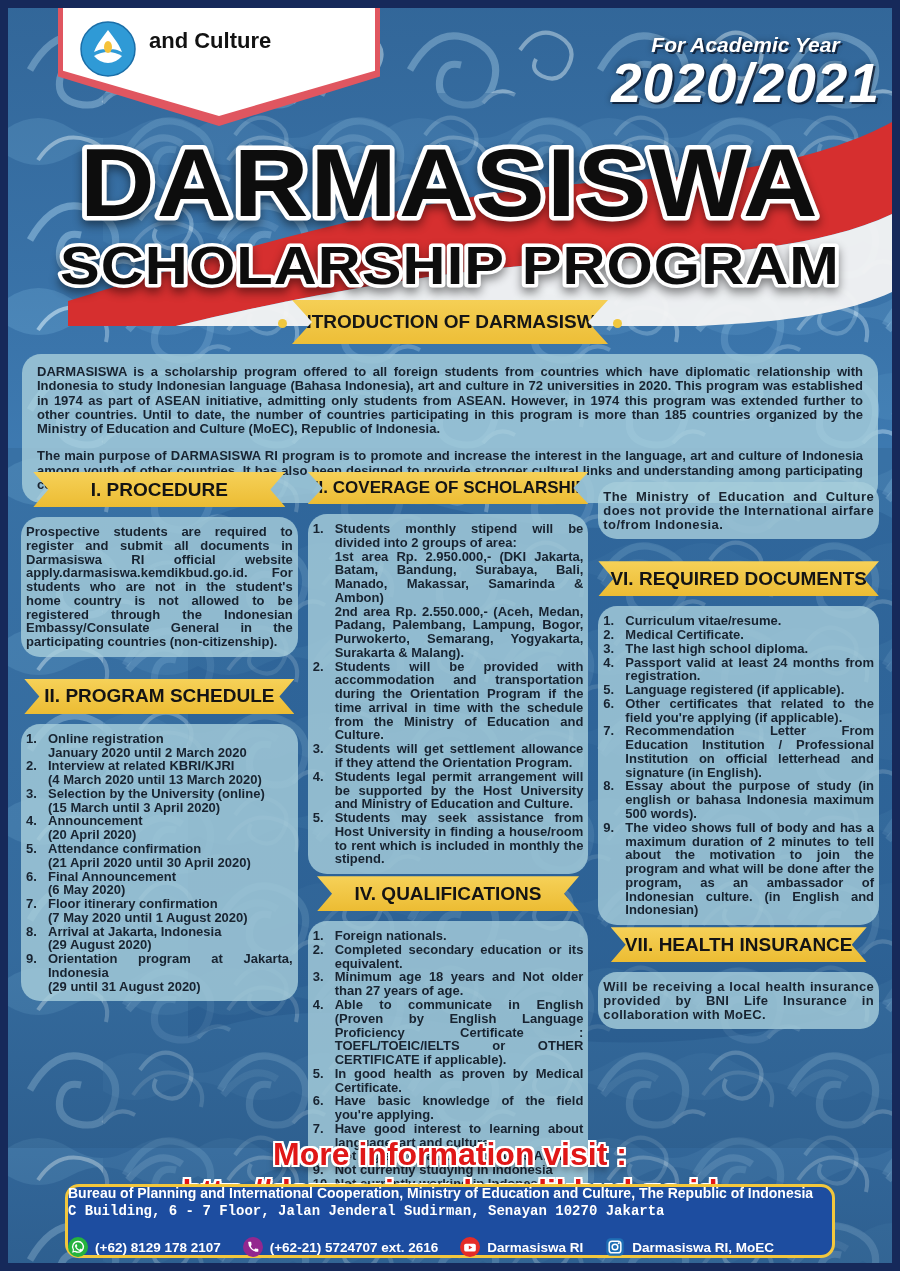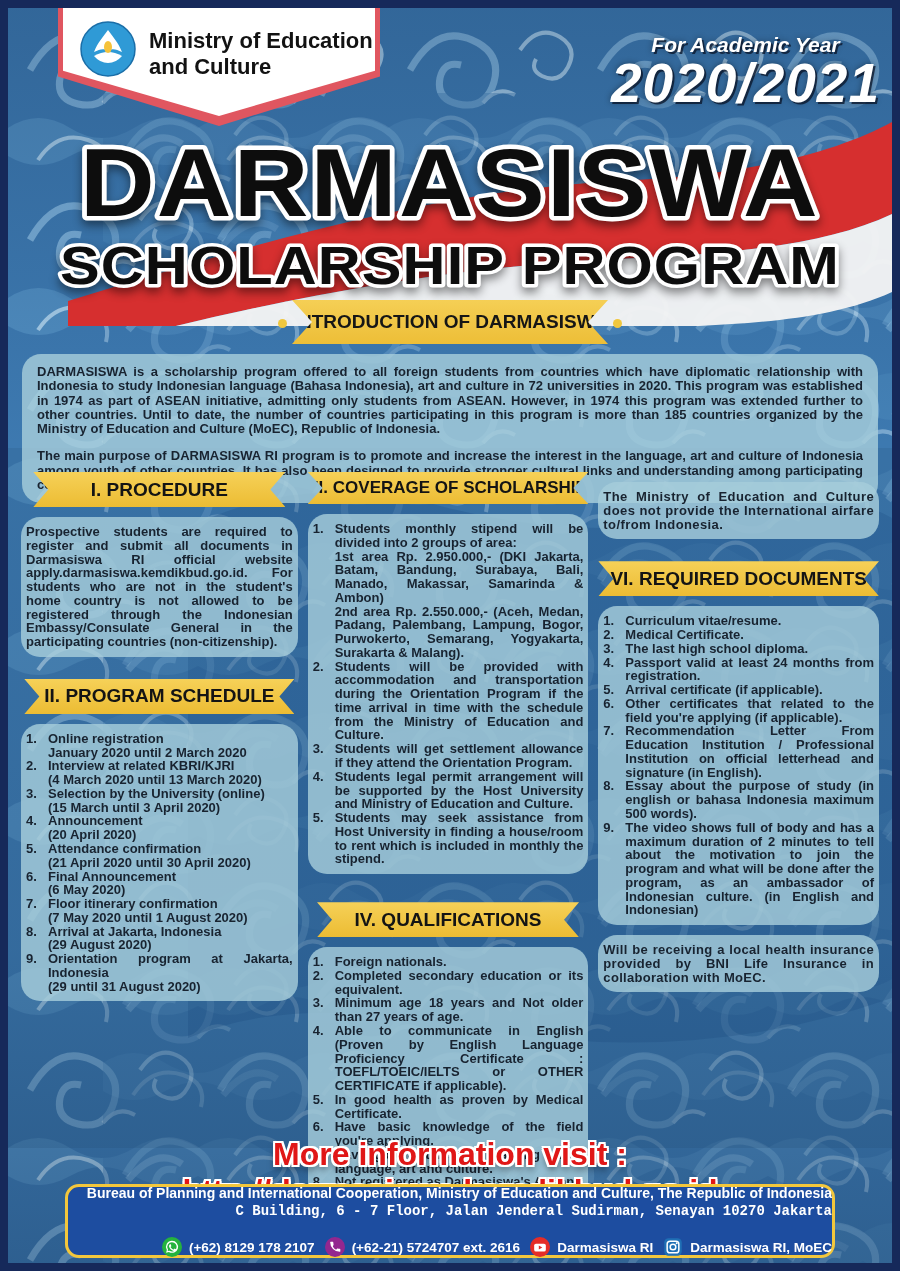--- a/index.html
+++ b/index.html
@@ -45,37 +45,37 @@
 
   .ribbon{background:linear-gradient(#f6d158,#ecbc33);height:32px;margin:0 auto;
     clip-path:polygon(0 0,100% 0,calc(100% - 15px) 50%,100% 100%,0 100%,15px 50%);
     display:flex;align-items:center;justify-content:center;font-weight:bold;color:#141414;
     flex:0 0 auto;width:100%;}
   .rib-lg{height:35px;font-size:19px;}
   .rib-md{font-size:17px;}
   .rib-sm{font-size:14.5px;height:30px;}
 
   .col .panel{margin-top:10px;padding:8px 5px;font-size:13px;line-height:1.06;}
-  .gap18{margin-top:28px;}
+  .gap18{margin-top:2px;}
   .gap22{margin-top:22px;}
   .gap14{margin-top:22px;}
 
   .li{display:flex;margin:0;}
   .num{flex:0 0 22px;}
   .litext{flex:1;white-space:pre-line;}
   .l1,.l2{display:block;}
 
   
   .moreinfo{position:absolute;left:0;right:0;top:1128px;z-index:3;text-align:center;font-size:32px;font-weight:bold;color:#e01717;
     text-shadow:-2px -2px 0 #fff,2px -2px 0 #fff,-2px 2px 0 #fff,2px 2px 0 #fff,0 -2px 0 #fff,0 2px 0 #fff,-2px 0 0 #fff,2px 0 0 #fff,0 5px 7px rgba(0,0,0,.55);}
   .footer-box{position:absolute;left:57px;width:770px;top:1176px;height:74px;z-index:3;background:#1d4da0;border:3px solid #f3c73c;
-    border-radius:14px;box-sizing:border-box;display:flex;flex-direction:column;align-items:flex-end;justify-content:center;color:#fff;}
+    border-radius:14px;box-sizing:border-box;display:flex;flex-direction:column;align-items:flex-start;justify-content:center;color:#fff;}
   .footer-box .a1{font-size:14px;font-weight:bold;}
   .footer-box .a2{font-size:14px;font-weight:bold;margin-top:2px;font-family:Liberation Mono, monospace;}
-  .contacts{display:flex;align-items:center;gap:10px;margin-top:18px;}
+  .contacts{display:flex;align-items:center;gap:22px;margin-top:18px;}
   .contact{display:flex;align-items:center;gap:7px;font-size:13.5px;font-weight:bold;}
   .cicon{width:20px;height:20px;flex:0 0 20px;}
 </style>
 </head>
 <body>
 
 <div class="poster">
 
   <svg class="bg" width="884" height="1255" viewBox="0 0 884 1255">
     <defs>
@@ -119,21 +119,20 @@
   <div class="badge-red">
     <div class="badge-white">
       <svg class="logo" viewBox="0 0 58 58">
         <circle cx="29" cy="29" r="27" fill="#2f9ad6"></circle>
         <circle cx="29" cy="29" r="27" fill="none" stroke="#1a6ea8" stroke-width="1.5"></circle>
         <path d="M29 10 C24 17 19 22 15 32 C21 29 25 28 29 31 C33 28 37 29 43 32 C39 22 34 17 29 10 Z" fill="#ffffff"></path>
         <path d="M15 36 q14 -8 28 0 q-6 7 -14 7 q-8 0 -14 -7 z" fill="#ffffff"></path>
         <ellipse cx="29" cy="27" rx="4" ry="6" fill="#f5c23a"></ellipse>
       </svg>
       <div class="ministry-text">
-        <div>Ministry of Education</div>
         <div>and Culture</div>
       </div>
     </div>
   </div>
 
   <div class="acadyear">
     <div class="l1">For Academic Year</div>
     <div class="l2">2020/2021</div>
   </div>
 
@@ -289,40 +288,41 @@
             <div class="li">
             <span class="num">3.</span>
             <span class="litext">The last high school diploma.</span>
           </div>
             <div class="li">
             <span class="num">4.</span>
             <span class="litext">Passport valid at least 24 months from registration.</span>
           </div>
             <div class="li">
             <span class="num">5.</span>
-            <span class="litext">Arrival certificate (if applicable).</span>
+            <span class="litext">Language registered (if applicable).</span>
           </div>
             <div class="li">
             <span class="num">6.</span>
             <span class="litext">Other certificates that related to the field you're applying (if applicable).</span>
           </div>
             <div class="li">
             <span class="num">7.</span>
             <span class="litext">Recommendation Letter From Education Institution / Professional Institution on official letterhead and signature (in English).</span>
           </div>
             <div class="li">
             <span class="num">8.</span>
             <span class="litext">Essay about the purpose of study (in english or bahasa Indonesia maximum 500 words).</span>
           </div>
             <div class="li">
             <span class="num">9.</span>
             <span class="litext">The video shows full of body and has a maximum duration of 2 minutes to tell about the motivation to join the program and what will be done after the program, as an ambassador of Indonesian culture. (in English and Indonesian)</span>
           </div>
           </div>
       </div>
+      <div class="ribbon rib-lg gap18" style="width:256px">VII. HEALTH INSURANCE</div>
       <div class="panel" style="letter-spacing:.3px">Will be receiving a local health insurance provided by BNI Life Insurance in collaboration with MoEC.</div>
     </div>
 
   </div>
 
   <div class="moreinfo">More information visit : http://darmasiswa.kemdikbud.go.id</div>
 
   <div class="footer-box">
     <div class="a1">Bureau of Planning and International Cooperation, Ministry of Education and Culture, The Republic of Indonesia</div>
     <div class="a2">C Building, 6 - 7 Floor, Jalan Jenderal Sudirman, Senayan 10270 Jakarta</div>

